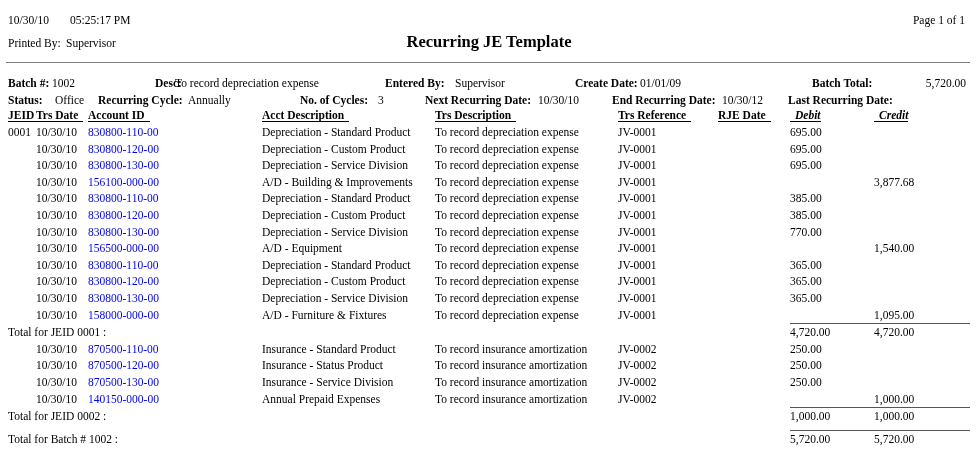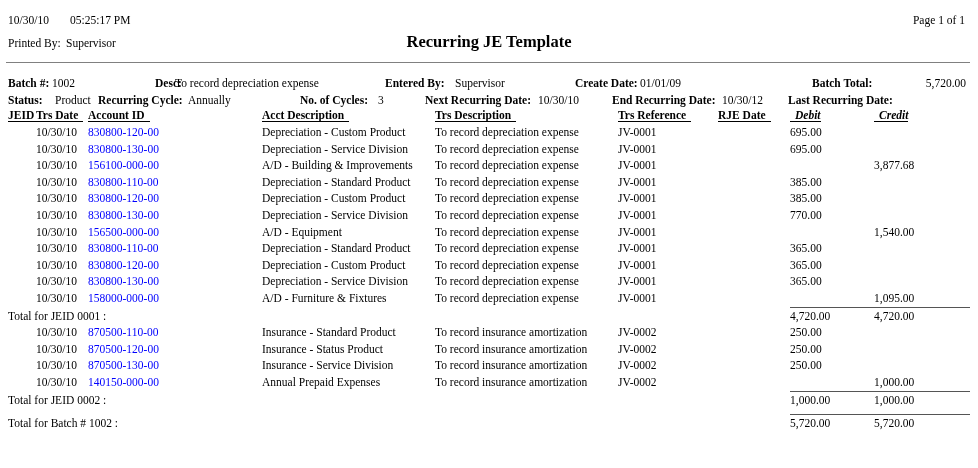--- a/index.html
+++ b/index.html
@@ -48,21 +48,21 @@
   <span class="abs b" style="left:135px; top:77px;margin-left:20px;">Desc:</span>
   <span class="abs" style="left:175px; top:77px;">To record depreciation expense</span>
   <span class="abs b" style="left:385px; top:77px;">Entered By:</span>
   <span class="abs" style="left:455px; top:77px;">Supervisor</span>
   <span class="abs b" style="left:575px; top:77px;">Create Date:</span>
   <span class="abs" style="left:640px; top:77px;">01/01/09</span>
   <span class="abs b" style="left:812px; top:77px;">Batch Total:</span>
   <span class="abs" style="right:12px; top:77px;">5,720.00</span>
 
   <span class="abs b" style="left:8px;   top:94px;">Status:</span>
-  <span class="abs" style="left:55px;  top:94px;">Product</span>
+  <span class="abs" style="left:55px;  top:94px;">Office</span>
   <span class="abs b" style="left:98px;  top:94px;">Recurring Cycle:</span>
   <span class="abs" style="left:188px; top:94px;">Annually</span>
   <span class="abs b" style="left:300px; top:94px;">No. of Cycles:</span>
   <span class="abs" style="left:378px; top:94px;">3</span>
   <span class="abs b" style="left:425px; top:94px;">Next Recurring Date:</span>
   <span class="abs" style="left:538px; top:94px;">10/30/10</span>
   <span class="abs b" style="left:612px; top:94px;">End Recurring Date:</span>
   <span class="abs" style="left:722px; top:94px;">10/30/12</span>
   <span class="abs b" style="left:788px; top:94px;">Last Recurring Date:</span>
   <span class="abs" style="right:12px; top:94px;"></span>
@@ -87,20 +87,31 @@
         <th><span class="hdr">Acct Description</span></th>
         <th><span class="hdr">Trs Description</span></th>
         <th><span class="hdr">Trs Reference</span></th>
         <th><span class="hdr">RJE Date</span></th>
         <th class="num-h"><span class="hdr">Debit</span></th>
         <th class="num-h"><span class="hdr">Credit</span></th>
       </tr>
     </thead>
     <tbody>
         <tr>
+          <td class="jeid">0001</td>
+          <td>10/30/10</td>
+          <td class="acct">830800-110-00</td>
+          <td>Depreciation - Standard Product</td>
+          <td>To record depreciation expense</td>
+          <td>JV-0001</td>
+          <td></td>
+          <td class="num">695.00</td>
+          <td class="num"></td>
+        </tr>
+        <tr>
           <td class="jeid"></td>
           <td>10/30/10</td>
           <td class="acct">830800-120-00</td>
           <td>Depreciation - Custom Product</td>
           <td>To record depreciation expense</td>
           <td>JV-0001</td>
           <td></td>
           <td class="num">695.00</td>
           <td class="num"></td>
         </tr>

